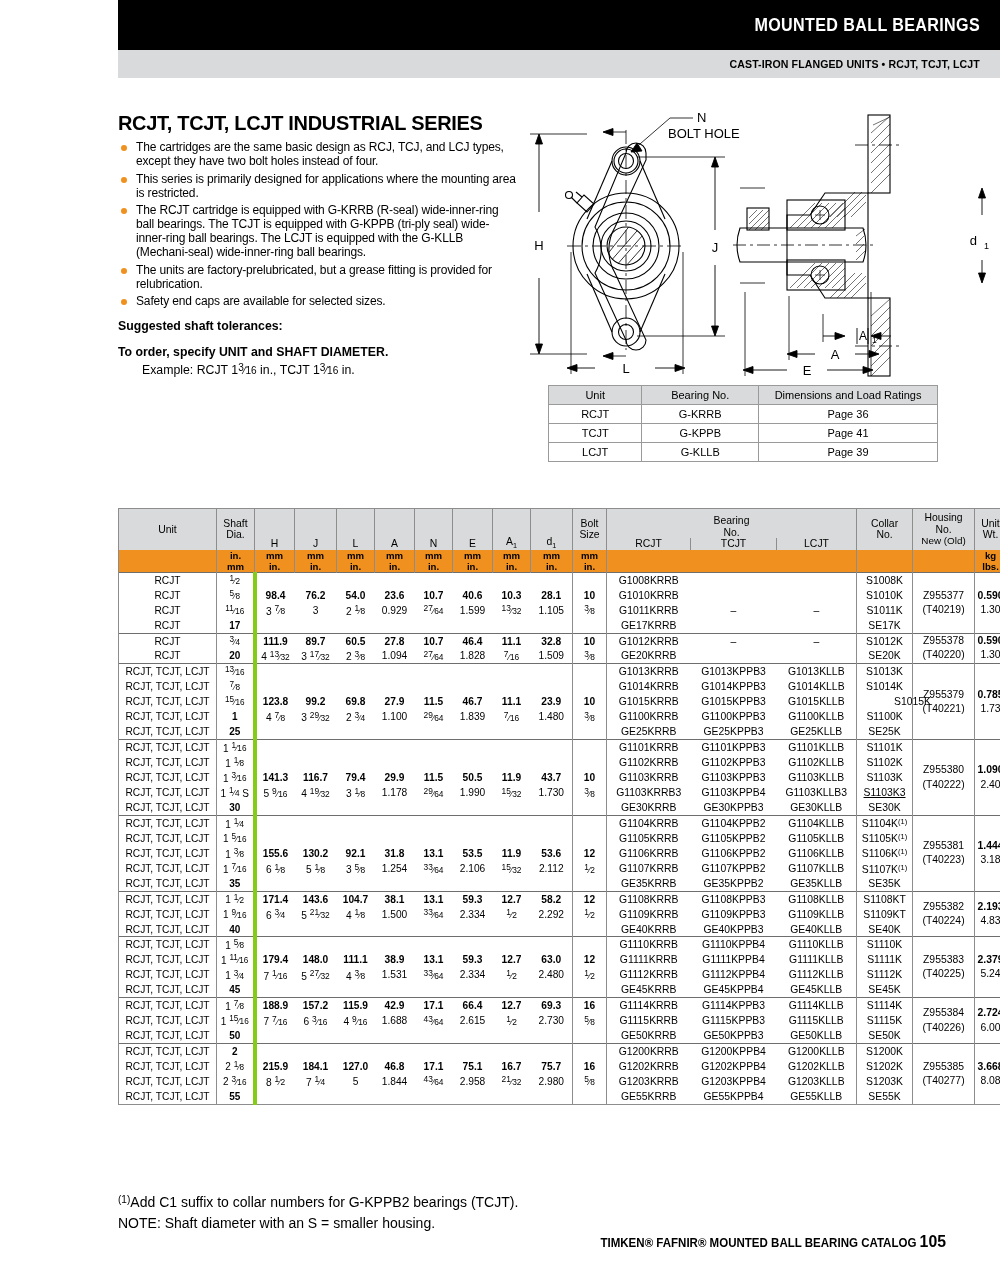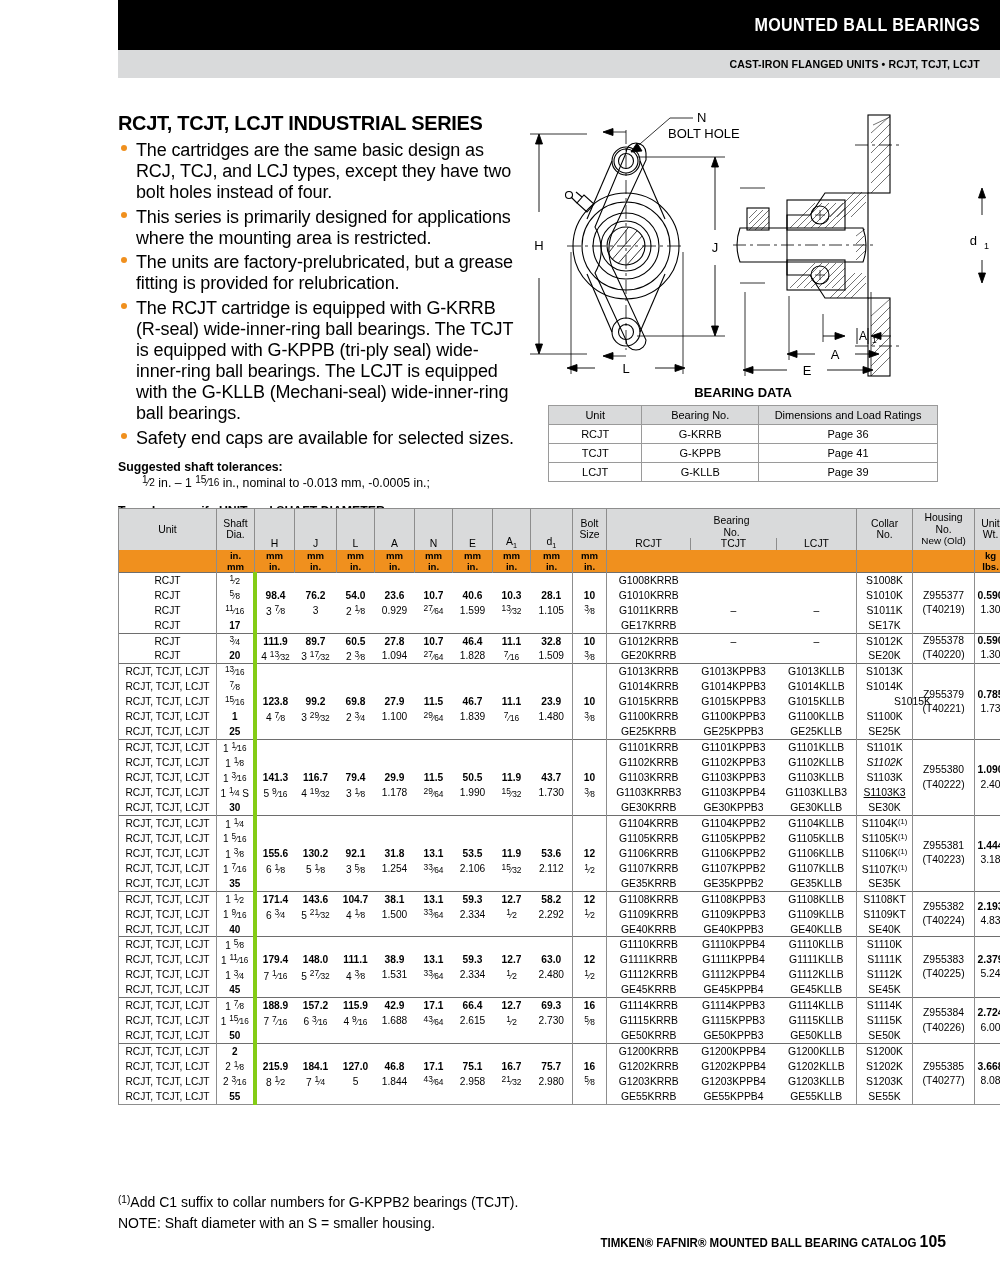--- a/index.html
+++ b/index.html
@@ -38,21 +38,21 @@
   
   .left-col { position:absolute; left:118px; top:112px; width:400px; }
   .series-title {
     font-size:21px; font-weight:bold; letter-spacing:-.3px;
     margin:0 0 6px 0; line-height:1.05;
     transform:scaleX(.95); transform-origin:left center;
   }
   ul.bullets { list-style:none; margin:0; padding:0; }
   ul.bullets li {
     position:relative; padding-left:18px; margin-bottom:3.5px;
-    font-size:18px; line-height:1.17; letter-spacing:-.15px;
+    font-size:12px; line-height:1.17; letter-spacing:-.15px;
   }
   ul.bullets li::before {
     content:""; position:absolute; left:3px; top:5px;
     width:6px; height:6px; border-radius:50%; background:#f0901e;
   }
   .sub-head { font-size:12.3px; font-weight:bold; margin-top:11px; }
   .sub-line { font-size:12.3px; margin-left:24px; line-height:1.38; }
   .order-head { font-size:12.3px; font-weight:bold; margin-top:12px; }
   .order-line { font-size:12.3px; margin-left:24px; margin-top:3px; }
 
@@ -137,29 +137,26 @@
 </div>
 <div class="hdr-grey">
   <div class="t">CAST-IRON FLANGED UNITS  •  RCJT, TCJT, LCJT</div>
 </div>
 
 <div class="left-col">
   <h1 class="series-title">RCJT, TCJT, LCJT INDUSTRIAL SERIES</h1>
   <ul class="bullets">
     <li>The cartridges are the same basic design as RCJ, TCJ, and LCJ types, except they have two bolt holes instead of four.</li>
     <li>This series is primarily designed for applications where the mounting area is restricted.</li>
+    <li>The RCJT cartridge is equipped with G-KRRB (R-seal) wide-inner-ring ball bearings. The TCJT is equipped with G-KPPB (tri-ply seal) wide-inner-ring ball bearings. The LCJT is equipped with the G-KLLB (Mechani-seal) wide-inner-ring ball bearings.</li>
     <li>The units are factory-prelubricated, but a grease fitting is provided for relubrication.</li>
-    <li>The RCJT cartridge is equipped with G-KRRB (R-seal) wide-inner-ring ball bearings. The TCJT is equipped with G-KPPB (tri-ply seal) wide-inner-ring ball bearings. The LCJT is equipped with the G-KLLB (Mechani-seal) wide-inner-ring ball bearings.</li>
     <li>Safety end caps are available for selected sizes.</li>
   </ul>
 
   <div class="sub-head">Suggested shaft tolerances:</div>
-  <div class="sub-line">
-    <span class="fr"><sup>1</sup>⁄<sub>2</sub></span> in. – 1&nbsp;<span class="fr"><sup>15</sup>⁄<sub>16</sub></span> in., nominal to -0.013 mm, -0.0005 in.;
-  </div>
 
   <div class="order-head">To order, specify UNIT and SHAFT DIAMETER.</div>
   <div class="order-line">
     Example: RCJT 1<span class="fr"><sup>3</sup>⁄<sub>16</sub></span> in., TCJT 1<span class="fr"><sup>3</sup>⁄<sub>16</sub></span> in.
   </div>
 </div>
 
 <div class="diagrams">
   <svg width="475" height="285" viewBox="0 0 475 285">
     <g fill="none" stroke="#000" stroke-width="1.1">
@@ -370,21 +367,20 @@
       <text x="282" y="275" text-anchor="middle" font-size="13" stroke="none">E</text>
       <line x1="220" y1="192" x2="220" y2="276" stroke-width=".8"></line>
       <line x1="346" y1="192" x2="346" y2="276" stroke-width=".8"></line>
       <line x1="264" y1="196" x2="264" y2="260" stroke-width=".8"></line>
       <line x1="298" y1="214" x2="298" y2="242" stroke-width=".8"></line>
     </g>
   </svg>
 </div>
 
 <div class="bd-wrap">
-  <div class="bd-title">BEARING DATA</div>
   <table class="bd">
     <thead>
       <tr>
         <th class="c1">Unit</th>
         <th class="c2">Bearing No.</th>
         <th>Dimensions and Load Ratings</th>
       </tr>
     </thead>
     <tbody>
       <tr>
@@ -705,21 +701,21 @@
           <td class="dim"></td>
           <td class="dim"></td>
           <td class="dim"></td>
           <td class="dim"></td>
           <td class="dim"></td>
           <td class="dim"></td>
           <td class="bolt"></td>
           <td class="brg">G1102KRRB</td>
           <td class="brg">G1102KPPB3</td>
           <td class="brg last">G1102KLLB</td>
-          <td class="collar" style="border-right: 1px solid rgb(141, 141, 141); font-style: italic;">S1102K</td>
+          <td class="collar" style="border-right: 1px solid rgb(141, 141, 141);">S1102K</td>
         </tr>
         <tr class="rowh">
           <td class="unit" style="border-left: 1px solid rgb(141, 141, 141);">RCJT, TCJT, LCJT</td>
           <td class="shaft">1&nbsp;<span class="fr"><sup>3</sup>⁄<sub>16</sub></span></td>
           <td class="dim dimcell-l bold"><b>141.3</b></td>
           <td class="dim bold"><b>116.7</b></td>
           <td class="dim bold"><b>79.4</b></td>
           <td class="dim bold"><b>29.9</b></td>
           <td class="dim bold"><b>11.5</b></td>
           <td class="dim bold"><b>50.5</b></td>

